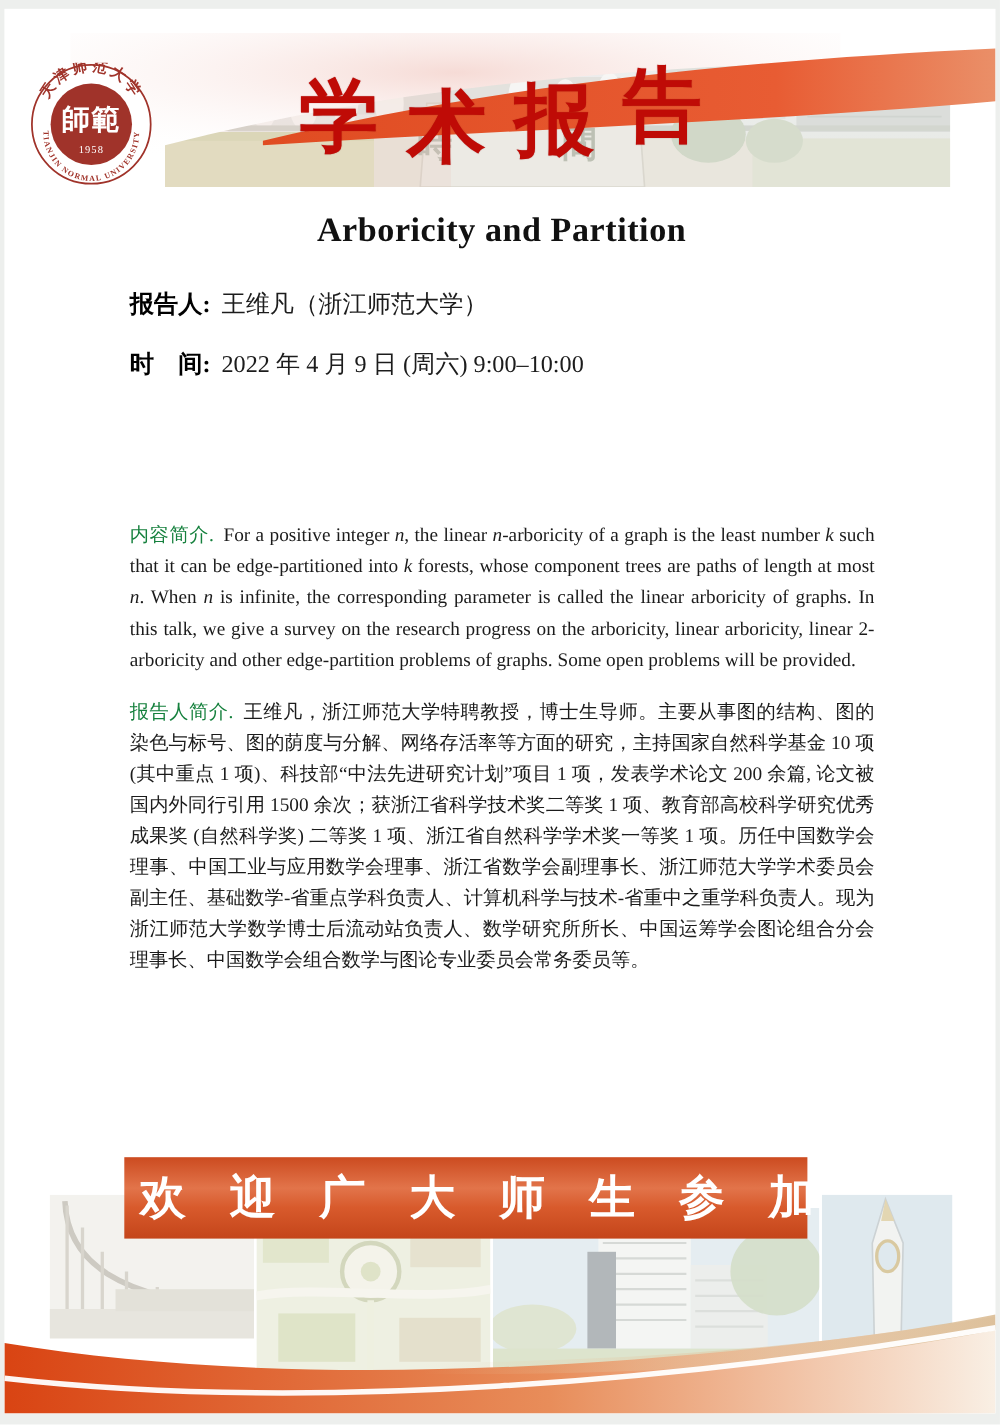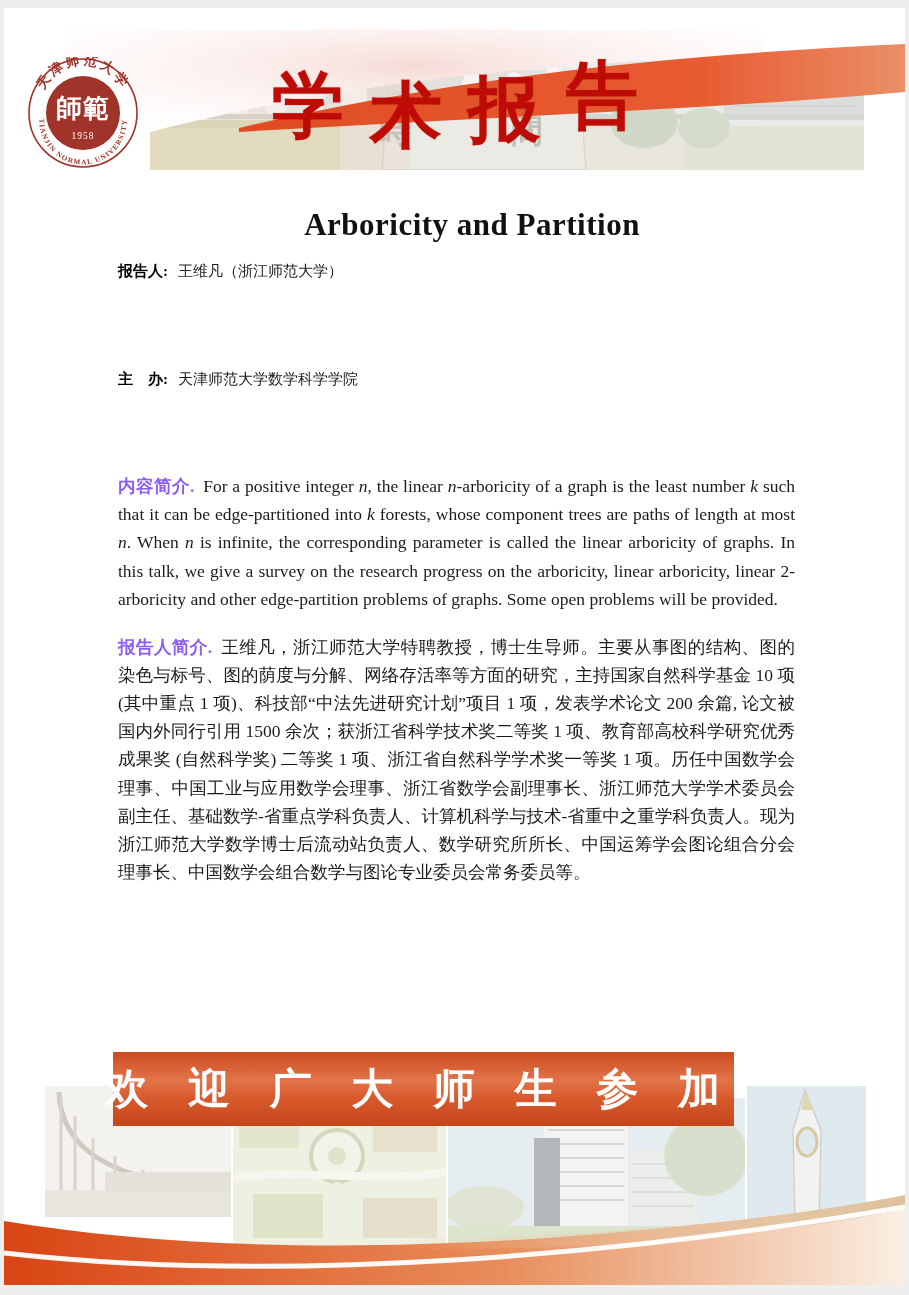--- a/index.html
+++ b/index.html
@@ -24,40 +24,40 @@
   }
   .cn-headline span{display:block;}
   .cn-headline span:nth-child(1){transform:translateY(10px);}
   .cn-headline span:nth-child(2){transform:translateY(20px);}
   .cn-headline span:nth-child(3){transform:translateY(14px);}
   .cn-headline span:nth-child(4){transform:translateY(0);}
   .logo{position:absolute;left:23px;top:27px;width:112px;height:112px;z-index:4;}
   
   .main-title{
     position:absolute;left:114px;top:183px;width:676px;
-    text-align:center;font-size:31px;font-weight:bold;color:#111;margin:16px;
+    text-align:center;font-size:31px;font-weight:bold;color:#111;margin:0;
     letter-spacing:.5px;
   }
-  .info-row{position:absolute;left:114px;width:690px;font-size:15px;color:#222;}
+  .info-row{position:absolute;left:114px;width:690px;font-size:22px;color:#222;}
   .info-row .lbl{font-weight:bold;color:#000;}
   .info-row .val{margin-left:10px;color:#1c1c1c;}
   .row-0{top:254px;} .row-1{top:308px;} .row-2{top:362px;} .row-3{top:415px;}
   .para{
     position:absolute;left:114px;width:677px;
     font-size:17.5px;line-height:28.4px;text-align:justify;color:#1b1b1b;
   }
-  .para .plabel{font-weight:bold;color:#8b5cf6;}
+  .para .plabel{font-weight:normal;color:#15803d;}
   .abstract{top:446px;}
   .bio{top:607px;line-height:28.2px;}
   
   .welcome-banner{
     position:absolute;left:109px;top:1044px;width:621px;height:74px;z-index:6;
     background:linear-gradient(180deg,#c94a20 0%,#e féré 0%) ;
     background:linear-gradient(180deg,#cc4b20 0%,#e2744a 38%,#d85a2c 62%,#c4451a 100%);
-    display:flex;align-items:center;justify-content:flex-end;
+    display:flex;align-items:center;justify-content:flex-start;
   }
   .welcome-banner .wtext{
     font-family:"Liberation Sans","DejaVu Sans",sans-serif;
     font-weight:bold;font-size:42px;color:#ffffff;letter-spacing:14px;
     white-space:nowrap;text-indent:14px;
   }
   .photo{position:absolute;z-index:2;overflow:hidden;}
   .photo svg{display:block;}
   .p1{left:41px;top:1078px;width:186px;height:131px;}
   .p2{left:229px;top:1090px;width:213px;height:149px;}
@@ -162,22 +162,22 @@
         <textPath href="#arcBottom" startOffset="50%" text-anchor="middle">TIANJIN NORMAL UNIVERSITY</textPath>
       </text>
     </svg>
   </div>
 
   <h1 class="main-title">Arboricity and Partition</h1>
 
   <div class="info-row row-0">
     <span class="lbl">报告人:</span><span class="val">王维凡（浙江师范大学）</span>
   </div>
-  <div class="info-row row-2">
-    <span class="lbl">主　办:</span><span class="val">天津师范大学数学科学学院</span>
+  <div class="info-row row-1">
+    <span class="lbl">时　间:</span><span class="val">2022 年 4 月 9 日 (周六) 9:00–10:00</span>
   </div>
 
   <p class="para abstract"><span class="plabel">内容简介.</span> <span>For a positive integer <i>n</i>, the linear <i>n</i>-arboricity of a graph is the least number <i>k</i> such that it can be edge-partitioned into <i>k</i> forests, whose component trees are paths of length at most <i>n</i>. When <i>n</i> is infinite, the corresponding parameter is called the linear arboricity of graphs. In this talk, we give a survey on the research progress on the arboricity, linear arboricity, linear 2-arboricity and other edge-partition problems of graphs. Some open problems will be provided.</span></p>
 
   <p class="para bio"><span class="plabel">报告人简介.</span> <span>王维凡，浙江师范大学特聘教授，博士生导师。主要从事图的结构、图的染色与标号、图的荫度与分解、网络存活率等方面的研究，主持国家自然科学基金 10 项 (其中重点 1 项)、科技部“中法先进研究计划”项目 1 项，发表学术论文 200 余篇, 论文被国内外同行引用 1500 余次；获浙江省科学技术奖二等奖 1 项、教育部高校科学研究优秀成果奖 (自然科学奖) 二等奖 1 项、浙江省自然科学学术奖一等奖 1 项。历任中国数学会理事、中国工业与应用数学会理事、浙江省数学会副理事长、浙江师范大学学术委员会副主任、基础数学-省重点学科负责人、计算机科学与技术-省重中之重学科负责人。现为浙江师范大学数学博士后流动站负责人、数学研究所所长、中国运筹学会图论组合分会理事长、中国数学会组合数学与图论专业委员会常务委员等。</span></p>
 
   <div class="welcome-banner">
     <span class="wtext">欢 迎 广 大 师 生 参 加</span>
   </div>
 

